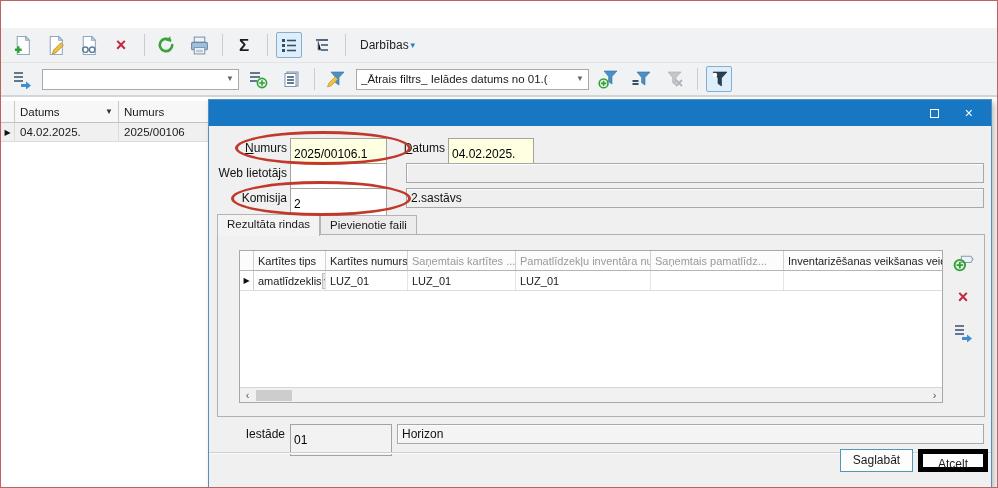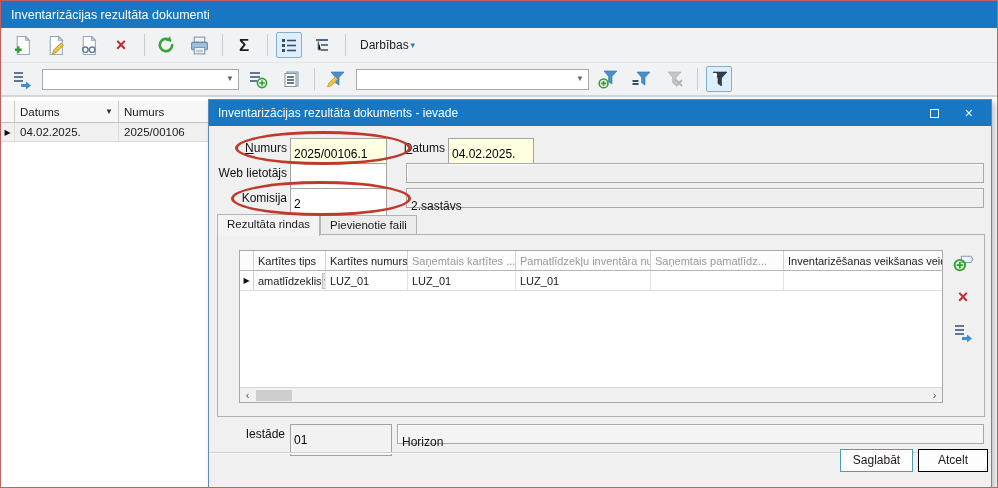--- a/index.html
+++ b/index.html
@@ -60,21 +60,21 @@
   .max-box { width:9px; height:9px; border:1px solid #fff; display:inline-block; }
   .close-glyph { font-size:14px; line-height:1; color:#fff; }
 
   .dlabel { position:absolute; height:20px; line-height:20px; font-size:12px; color:#111;
             text-align:right; white-space:nowrap; }
   .ak::first-letter { text-decoration:underline; }
   .dinput { position:absolute; height:32px; border:1px solid #a3a3a3; background:#fff;
             font-family:"Liberation Sans",sans-serif; font-size:12px; padding:0 3px; }
   .yellow { background:#ffffe1; }
   .rofield { position:absolute; height:20px; border:1px solid #a8a8a8; background:#efefef;
-             font-size:12px; line-height:18px; padding:8px 4px; color:#111;
+             font-size:12px; line-height:18px; padding:0 4px; color:#111;
              box-shadow: inset 1px 1px 0 #fdfdfd; }
 
   .annotation { position:absolute; border:3px solid #c0392b; border-radius:50%;
                 pointer-events:none; z-index:5; }
 
   
   #tabs { position:absolute; left:8px; top:113px; display:flex; align-items:flex-end; }
   .tab { font-size:11.5px; padding:3px 9px 2px; border:1px solid #b3b3b3; background:#ececec;
          height:20px; margin-top:2px; border-bottom:none; }
   .tab.active { background:#f3f3f3; height:22px; margin-top:0; position:relative; z-index:2;
@@ -108,30 +108,27 @@
   .grid-icons { position:absolute; left:733px; top:14px; width:24px; display:flex;
                 flex-direction:column; align-items:center; }
   .grid-icons .tbtn { margin:0 0 9px 0; }
 
   
   #dlg-separator { position:absolute; left:0; right:0; top:352px; border-top:1px solid #cfcfcf;
                    border-bottom:1px solid #fbfbfb; }
   .dlg-btn { position:absolute; top:349px; height:23px; background:#fdfdfd; font-size:12px;
              font-family:"Liberation Sans",sans-serif; text-align:center; line-height:21px; }
   #btn-save { left:631px; width:73px; border:1px solid #4b9cb0; }
-  #btn-cancel { left:709px; width:70px; border:1px solid #000000; }
+  #btn-cancel { left:709px; width:70px; border:5px solid #000000; }
 </style>
 </head>
 <body>
 
 <div id="screen">
 
-  <div id="main-titlebar" class="titlebar">
-    <span>Inventarizācijas rezultāta dokumenti</span>
-  </div>
 
   <div id="toolbar1" class="toolbar">
     <div class="tbtn">
       <svg width="21" height="21" viewBox="0 0 20 20">
         <path d="M5 1.5h8l3.5 3.5v13.5H5z" fill="#fff" stroke="#93a6bc"></path>
         <path d="M13 1.5l3.5 3.5H13z" fill="#d7e2ee" stroke="#93a6bc"></path>
         <path d="M6 10.8v6.4M2.8 14h6.4" stroke="#2fa12f" stroke-width="2.3"></path>
       </svg>
     </div>
     <div class="tbtn">
@@ -223,20 +220,21 @@
       </svg>
     </div>
     <div class="tsep"></div>
     <div class="tbtn">
       <svg width="20" height="20" viewBox="0 0 20 20">
         <path d="M5 3h13l-5 5.5V16l-3.4-2.2V8.5z" fill="#4a90c8" stroke="#33719f" stroke-width=".6"></path>
         <path d="M1.5 18l1.3-3.8 6.5-6.5 2.5 2.5-6.5 6.5z" fill="#f2c23e" stroke="#b08a1e" stroke-width=".6"></path>
       </svg>
     </div>
     <div class="combo" style="width:233px;">
+      <span class="combo-text">_Ātrais filtrs_ Ielādes datums no 01.(</span>
       <span class="combo-arrow">▼</span>
     </div>
     <div class="tbtn" style="margin-left:6px;">
       <svg width="20" height="20" viewBox="0 0 20 20">
         <path d="M6 2h13l-5 5.5V15l-3.4-2.2V7.5z" fill="#4a90c8" stroke="#33719f" stroke-width=".6"></path>
         <circle cx="5.6" cy="14.4" r="4.4" fill="none" stroke="#2fa32f" stroke-width="1.6"></circle>
         <path d="M5.6 11.7v5.4M2.9 14.4h5.4" stroke="#2fa32f" stroke-width="1.6"></path>
       </svg>
     </div>
     <div class="tbtn">
@@ -280,21 +278,20 @@
       </div>
       <div class="dcell col-numurs">
         <span>2025/00106</span>
       </div>
     </div>
   </div>
 
   <div id="dialog">
 
     <div id="dialog-titlebar" class="titlebar">
-      <span>Inventarizācijas rezultāta dokuments - ievade</span>
       <span class="win-controls">
         <span class="max-box"></span>
         <span class="close-glyph">×</span>
       </span>
     </div>
 
     <div class="dlabel ak" style="left:18px; top:38px; width:60px;">Numurs</div>
     <input class="dinput yellow" style="left: 81px; top: 38px; width: 97px;" value="2025/00106.1">
 
     <div class="dlabel ak" style="left:192px; top:38px; width:44px;">Datums</div>

